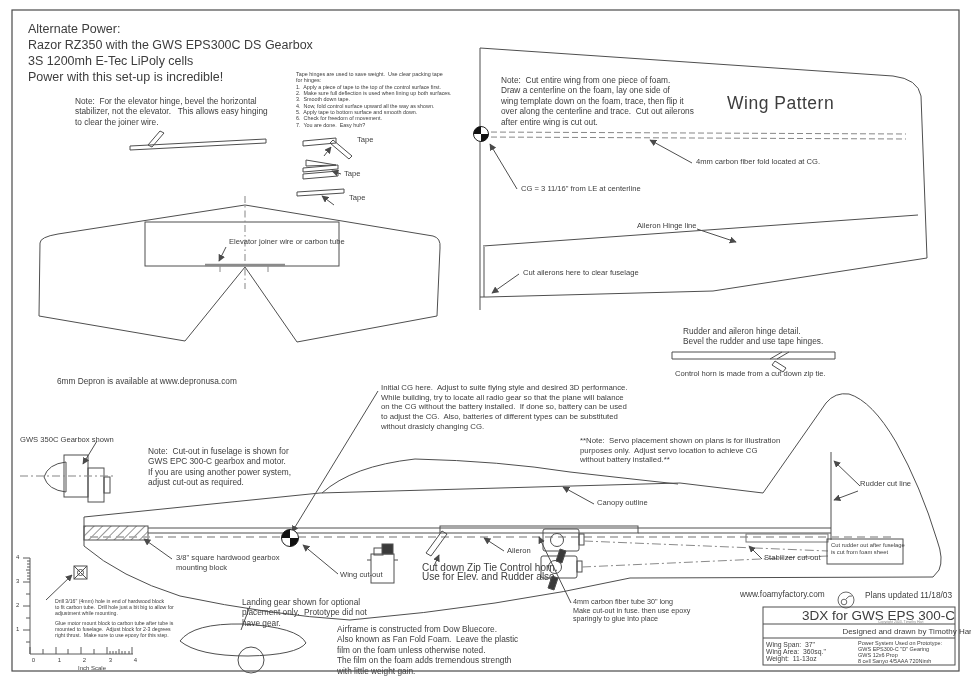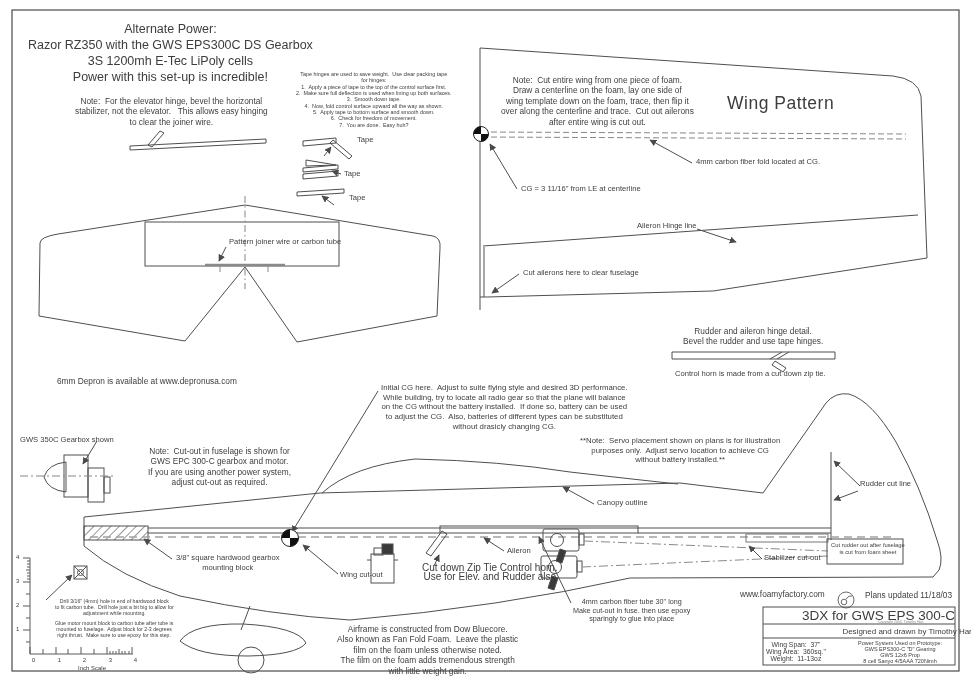--- a/index.html
+++ b/index.html
@@ -1,19 +1,19 @@
 <!DOCTYPE html>
 <html><head>
 <meta charset="utf-8">
 <style>
   html,body{margin:0;padding:0;background:#e8e8e8;}
   #plan{position:relative;width:971px;height:682px;background:#ffffff;overflow:hidden;
         font-family:"Liberation Sans", sans-serif;color:#3d3d3d;}
   #art{position:absolute;left:0;top:0;}
-  .t{position:absolute;white-space:pre;line-height:1.2;color:#3d3d3d;text-align:center;}
+  .t{position:absolute;white-space:pre;line-height:1.2;color:#3d3d3d;}
   .c{text-align:right;}
   .hdr{font-size:12.5px;line-height:16px;}
   .big{font-size:17.5px;letter-spacing:.5px;}
   .n8{font-size:8.3px;line-height:10.4px;}
   .n78{font-size:7.8px;line-height:9.7px;}
   .lab{font-size:7.6px;}
   .tiny{font-size:5.4px;line-height:6.35px;}
   .tb-title{font-size:13.5px;}
   .tb-des{font-size:8px;}
   .tb-spec{font-size:6.8px;line-height:7.2px;}
@@ -228,21 +228,21 @@
 3.  Smooth down tape.
 4.  Now, fold control surface upward all the way as shown.
 5.  Apply tape to bottom surface and smooth down.
 6.  Check for freedom of movement.
 7.  You are done.  Easy huh?</div>
 
 <div class="t lab" style="left:357px;top:135px;">Tape</div>
 <div class="t lab" style="left:344px;top:169px;">Tape</div>
 <div class="t lab" style="left:349px;top:193px;">Tape</div>
 
-<div class="t lab" style="left:229px;top:237px;">Pattern joiner wire or carbon tube</div>
+<div class="t lab" style="left:229px;top:237px;">Elevator joiner wire or carbon tube</div>
 
 <div class="t n8" style="left:501px;top:75px;">Note:  Cut entire wing from one piece of foam.
 Draw a centerline on the foam, lay one side of
 wing template down on the foam, trace, then flip it
 over along the centerline and trace.  Cut out ailerons
 after entire wing is cut out.</div>
 <div class="t big" style="left:727px;top:93px;">Wing Pattern</div>
 
 <div class="t lab" style="left:696px;top:157px;">4mm carbon fiber fold located at CG.</div>
 <div class="t lab" style="left:521px;top:184px;">CG = 3 11/16" from LE at centerline</div>
@@ -278,20 +278,23 @@
 <div class="t lab" style="left:422px;top:564px;font-size:10px;line-height:8.6px;">Cut down Zip Tie Control horn.
 Use for Elev. and Rudder also</div>
 <div class="t lab" style="left:507px;top:546px;">Aileron</div>
 <div class="t lab" style="left:573px;top:598px;font-size:7.2px;line-height:8.6px;">4mm carbon fiber tube 30" long
 Make cut-out in fuse. then use epoxy
 sparingly to glue into place</div>
 <div class="t lab" style="left:764px;top:553px;">Stabilizer cut-out</div>
 <div class="t" style="left:831px;top:542px;font-size:5.8px;line-height:7px;">Cut rudder out after fuselage
 is cut from foam sheet</div>
 
+<div class="t n8" style="left:242px;top:597px;">Landing gear shown for optional
+placement only.  Prototype did not
+have gear.</div>
 <div class="t n8" style="left:337px;top:624px;">Airframe is constructed from Dow Bluecore.
 Also known as Fan Fold Foam.  Leave the plastic
 film on the foam unless otherwise noted.
 The film on the foam adds tremendous strength
 with little weight gain.</div>
 <div class="t" style="left:55px;top:598px;font-size:5.2px;line-height:6.2px;">Drill 3/16" (4mm) hole in end of hardwood block
 to fit carbon tube.  Drill hole just a bit big to allow for
 adjustment while mounting.</div>
 <div class="t" style="left:55px;top:620px;font-size:5.2px;line-height:6.2px;">Glue motor mount block to carbon tube after tube is
 mounted to fuselage.  Adjust block for 2-3 degrees

